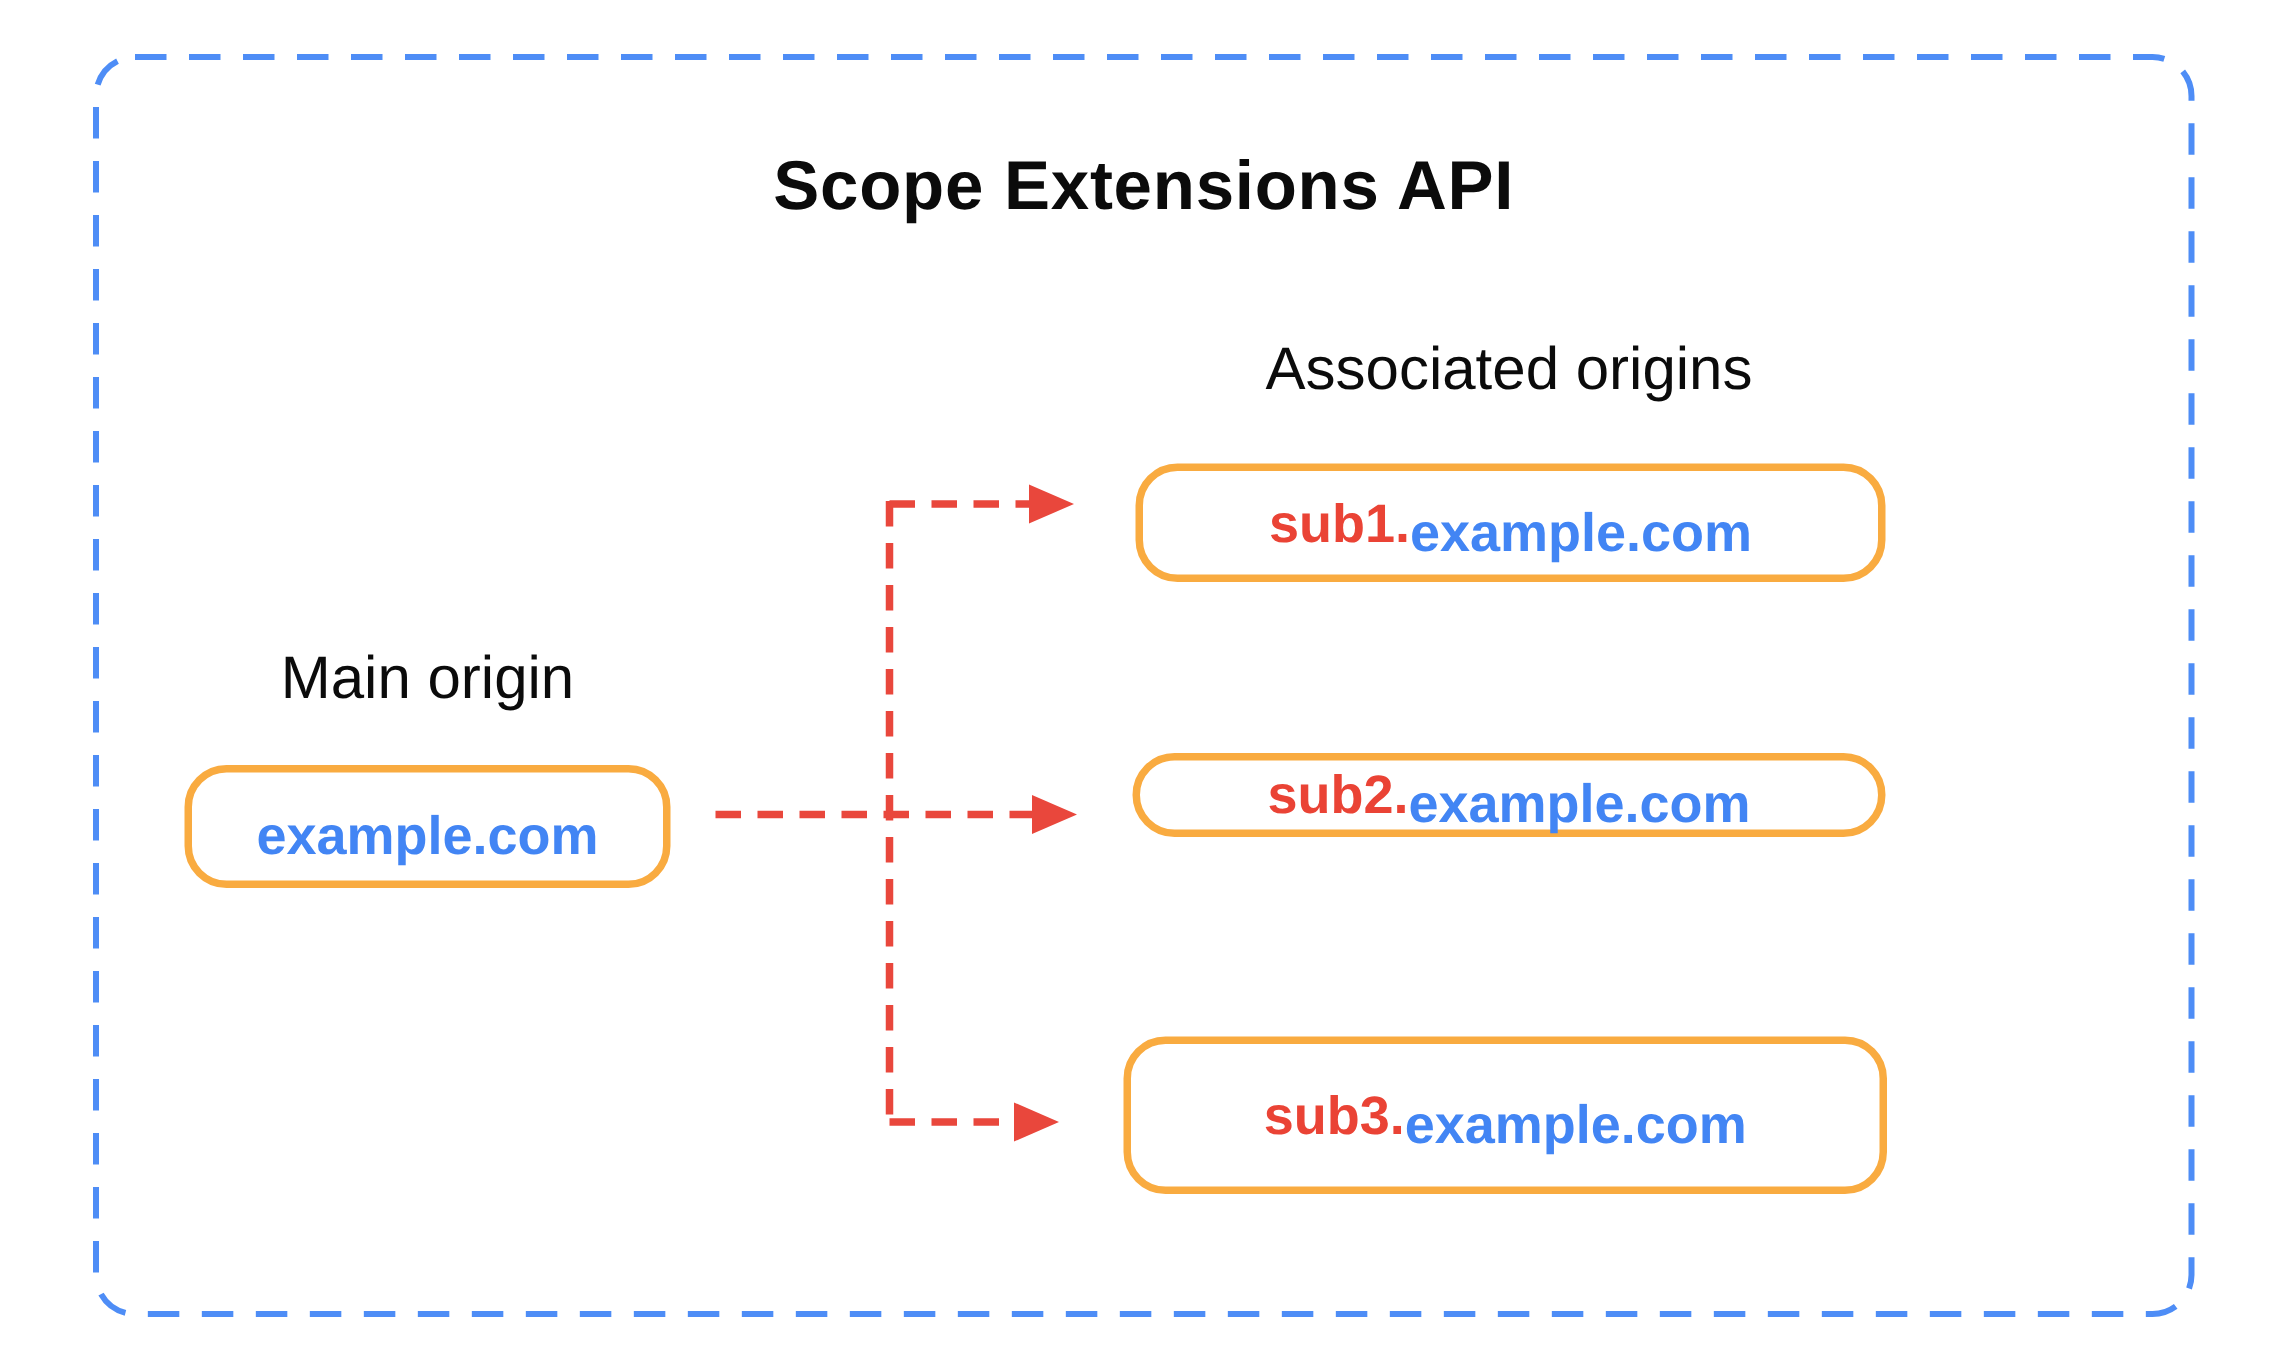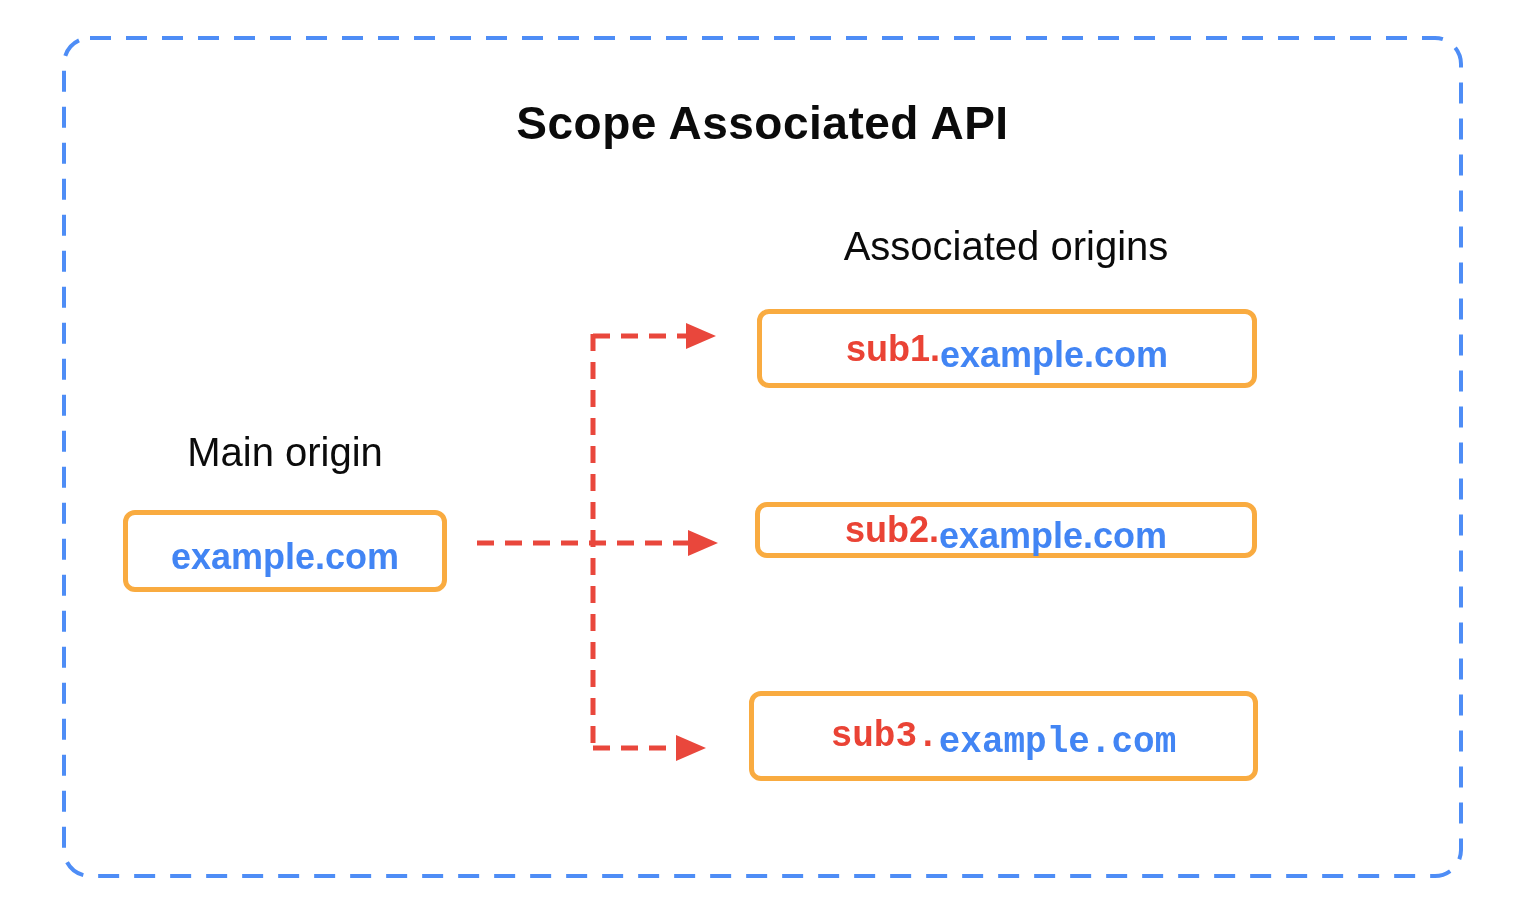--- a/index.html
+++ b/index.html
@@ -62,32 +62,32 @@
     color: var(--text-black);
     text-align: center;
   }
   .associated-label { left: 755px; top: 224px; width: 502px; }
   .main-origin-label { left: 123px; top: 430px; width: 324px; }
 
   .origin-box {
     position: absolute;
     background: var(--background);
     border: 5px solid var(--box-border-orange);
-    border-radius: 12px;
+    border-radius: 28px;
     display: flex;
     align-items: center;
     justify-content: center;
     font-size: 36px;
     font-weight: 700;
     white-space: nowrap;
   }
   .main-origin-box { left: 123px; top: 510px; width: 324px; height: 82px; }
   .sub1-box { left: 757px; top: 309px; width: 500px; height: 79px; }
   .sub2-box { left: 755px; top: 502px; width: 502px; height: 56px; }
-  .sub3-box { left: 749px; top: 691px; width: 509px; height: 90px; font-family: Liberation Mono, monospace; }
+  .sub3-box { left: 749px; top: 691px; width: 509px; height: 105px; }
 
   .domain-part { color: var(--domain-blue); margin-top: 12px; }
   .subdomain-part { color: var(--subdomain-red); }
 </style>
 </head>
 <body>
 
 <div class="canvas">
 
   <svg class="flow-svg" viewBox="0 0 1520 914" aria-hidden="true">
@@ -97,21 +97,21 @@
     <path class="flow-line" d="M477 543 H 688"></path>
     <path class="flow-line" d="M593 334 V 750"></path>
     <path class="flow-line" d="M593 336 H 686"></path>
     <path class="flow-line" d="M593 748 H 676"></path>
 
     <path class="arrow-head" d="M686 323 L716 336 L686 349 Z"></path>
     <path class="arrow-head" d="M688 530 L718 543 L688 556 Z"></path>
     <path class="arrow-head" d="M676 735 L706 748 L676 761 Z"></path>
   </svg>
 
-  <div class="diagram-title">Scope Associated API</div>
+  <div class="diagram-title">Scope Extensions API</div>
 
   <div class="section-label associated-label">Associated origins</div>
 
   <div class="section-label main-origin-label">Main origin</div>
 
   <div class="origin-box main-origin-box">
     <span class="domain-part">example.com</span>
   </div>
 
   <div class="origin-box sub1-box">

